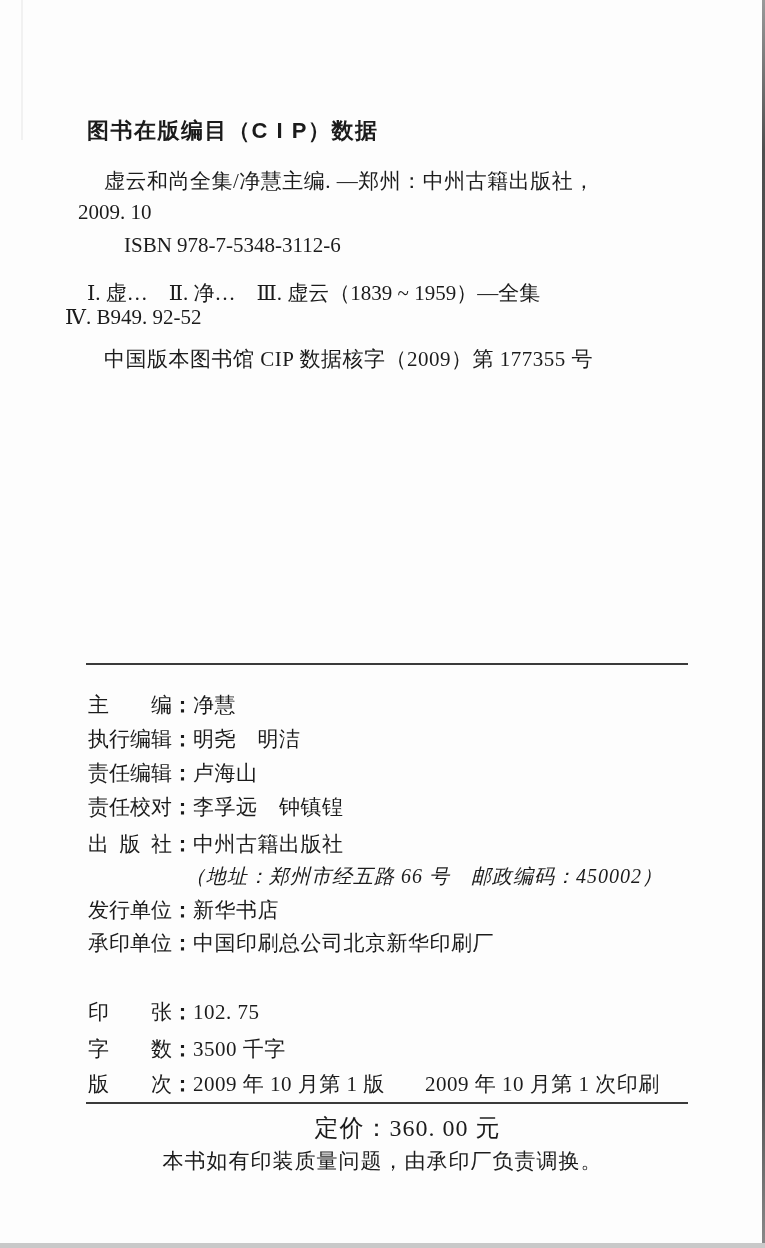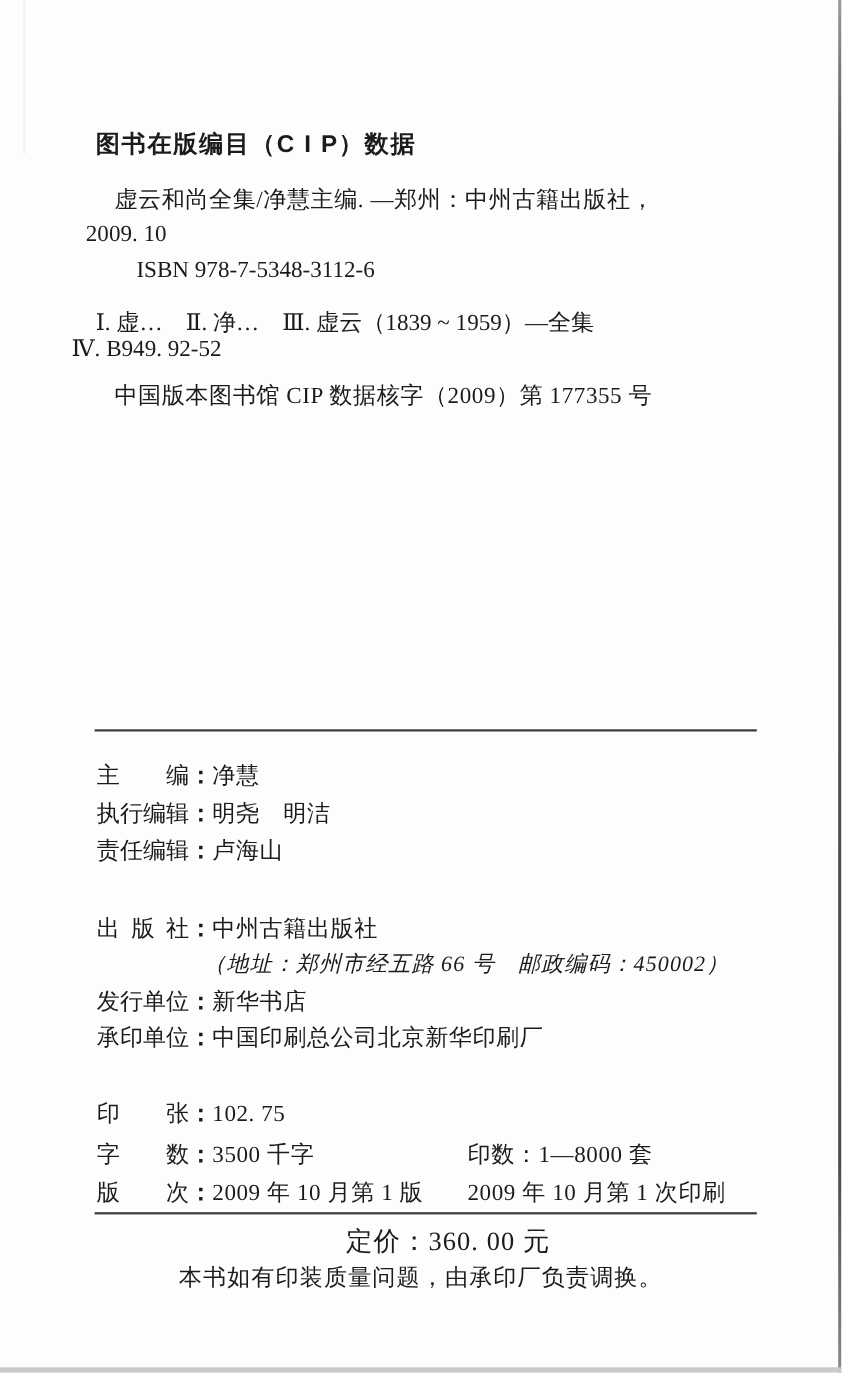--- a/index.html
+++ b/index.html
@@ -72,36 +72,38 @@
 
   <div class="abs row r1">
     <span class="lbl">主编</span><span class="colon">：</span><span class="val">净慧</span>
   </div>
   <div class="abs row r2">
     <span class="lbl">执行编辑</span><span class="colon">：</span><span class="val">明尧　明洁</span>
   </div>
   <div class="abs row r3">
     <span class="lbl">责任编辑</span><span class="colon">：</span><span class="val">卢海山</span>
   </div>
+  <div class="abs row r4">
+    <span class="lbl">责任校对</span><span class="colon">：</span><span class="val">李孚远　钟镇锽</span>
+  </div>
   <div class="abs row r5">
     <span class="lbl">出版社</span><span class="colon">：</span><span class="val">中州古籍出版社</span>
   </div>
   <div class="abs addr r6">（地址：郑州市经五路 66 号　邮政编码：450002）</div>
   <div class="abs row r8">
     <span class="lbl">承印单位</span><span class="colon">：</span><span class="val">中国印刷总公司北京新华印刷厂</span>
   </div>
   <div class="abs row r7">
     <span class="lbl">发行单位</span><span class="colon">：</span><span class="val">新华书店</span>
   </div>
   <div class="abs row r10">
     <span class="lbl">印张</span><span class="colon">：</span><span class="val">102. 75</span>
   </div>
   <div class="abs row r11">
     <span class="lbl">字数</span><span class="colon">：</span><span class="val">3500 千字</span>
-    <span class="val2">印数：1—8000 套</span>
   </div>
   <div class="abs row r12">
     <span class="lbl">版次</span><span class="colon">：</span><span class="val">2009 年 10 月第 1 版</span>
     <span class="val2">2009 年 10 月第 1 次印刷</span>
   </div>
 
   <div class="abs rule rule2"></div>
 
   <div class="abs price">定价：360. 00 元</div>
   <div class="abs notice">本书如有印装质量问题，由承印厂负责调换。</div>

